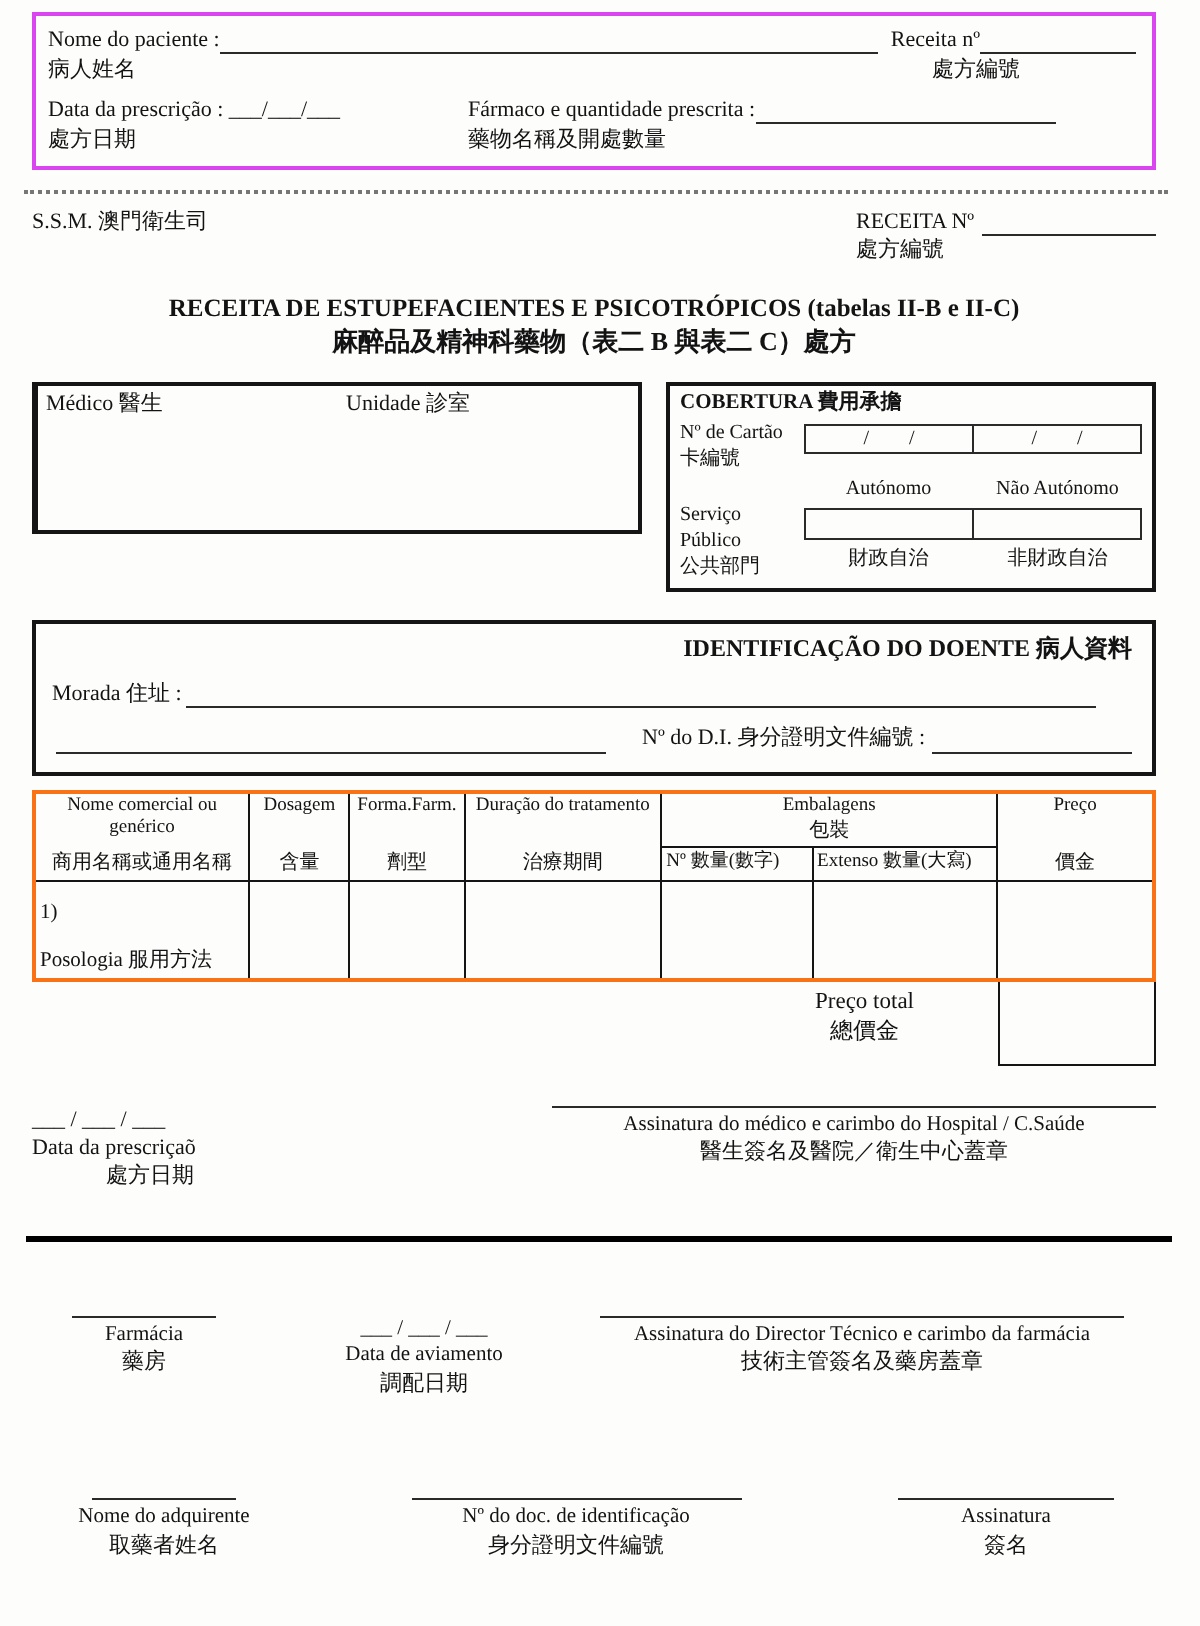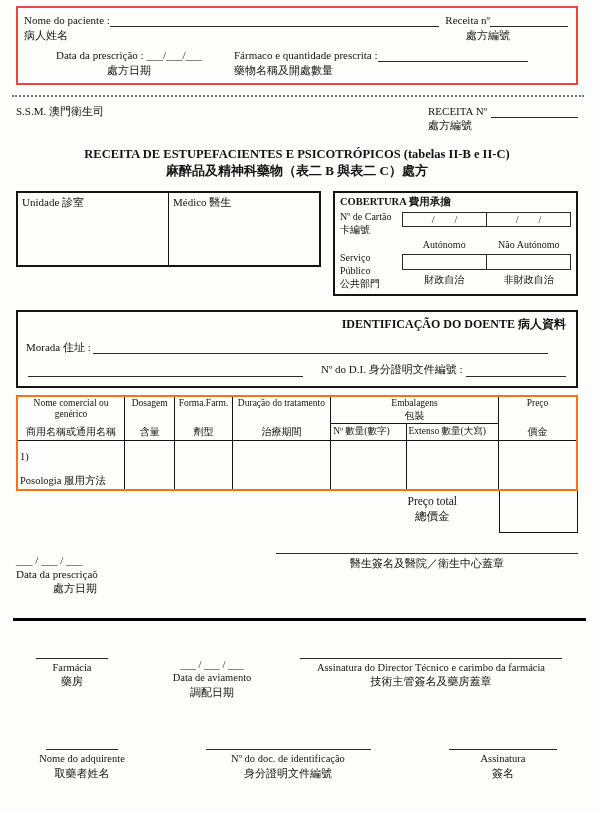--- a/index.html
+++ b/index.html
@@ -4,21 +4,21 @@
 <style>
   html,body{margin:0;padding:0;}
   body{width:600px;min-height:813px;background:#fdfdfb;color:#131313;
        font-family:"Liberation Serif","DejaVu Serif",serif;font-size:11px;line-height:1.3;}
   .page{padding:6px 22px 10px 16px;box-sizing:border-box;}
   .grow{flex:1;}
   .line{display:inline-block;border-bottom:1px solid #2a2a2a;height:12px;}
   .w70{width:70px;}.w78{width:78px;}.w150{width:150px;}.w55{width:55px;}
   .ml6{margin-left:6px;}.mr58{margin-right:58px;}
   
-  .top-box{border:2px solid #ef4444;padding:5px 8px 6px 6px;text-align:center;}
+  .top-box{border:2px solid #d946ef;padding:5px 8px 6px 6px;}
   .tb-row{display:flex;align-items:flex-end;}
   .tb-row.zh{align-items:flex-start;margin-top:1px;}
   .w210{width:210px;flex:none;}
   .mt5{margin-top:5px;}
   
   .dotted{border-top:2px dotted #777;margin:10px -6px 7px -4px;}
   
   .ssm-row{display:flex;justify-content:space-between;align-items:flex-start;}
   .ssm-right{width:150px;}
   .ssm-right .r1{display:flex;align-items:flex-end;}
@@ -137,25 +137,25 @@
     </div>
   </div>
 
   <div class="title">
     <div>RECEITA DE ESTUPEFACIENTES E PSICOTRÓPICOS (tabelas II-B e II-C)</div>
     <div class="zh2">麻醉品及精神科藥物（表二 B 與表二 C）處方</div>
   </div>
 
   <div class="boxes-row">
     <div class="unit-box">
+      <div class="unit-cell med">
+        <span>Médico 醫生</span>
+      </div>
       <div class="unit-cell">
         <span>Unidade 診室</span>
-      </div>
-      <div class="unit-cell med">
-        <span>Médico 醫生</span>
       </div>
     </div>
     <div class="cob-box">
       <div class="cob-title">COBERTURA 費用承擔</div>
       <div class="cob-row">
         <div class="cob-left">
           <div>Nº de Cartão</div>
           <div>卡編號</div>
         </div>
         <div class="card-field">
@@ -280,20 +280,21 @@
   </div>
 
   <div class="presc-row">
     <div class="presc-left">
       <div>___ / ___ / ___</div>
       <div>Data da prescriçaõ</div>
       <div class="zh-c">處方日期</div>
     </div>
     <div class="presc-right">
       <div class="sig-line"></div>
+      <div>Assinatura do médico e carimbo do Hospital / C.Saúde</div>
       <div class="zh2">醫生簽名及醫院／衛生中心蓋章</div>
     </div>
   </div>
 
   <div class="thick"></div>
 
   <div class="ph-row">
     <div class="ph-block b-farmacia">
       <div class="ov"></div>
       <div>Farmácia</div>

